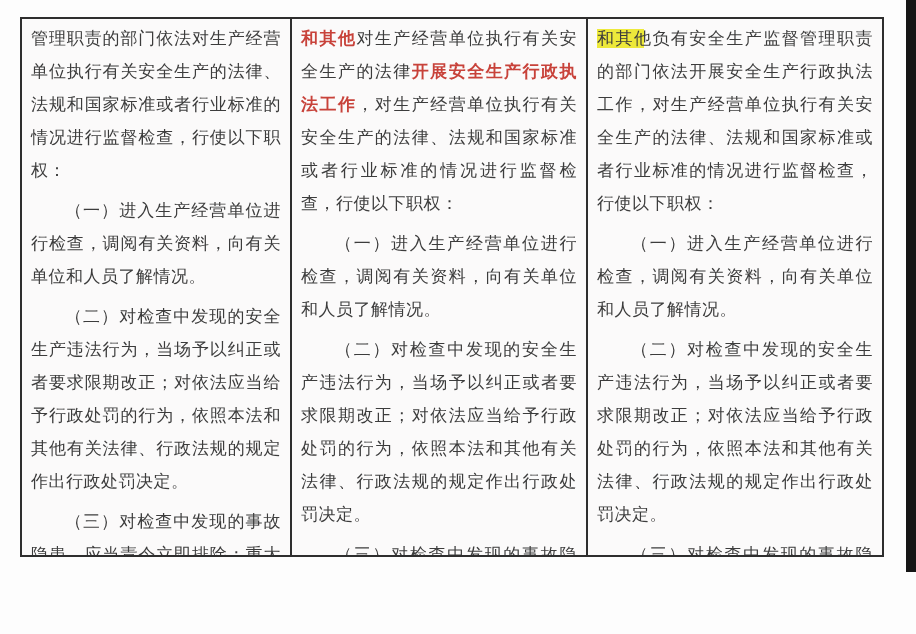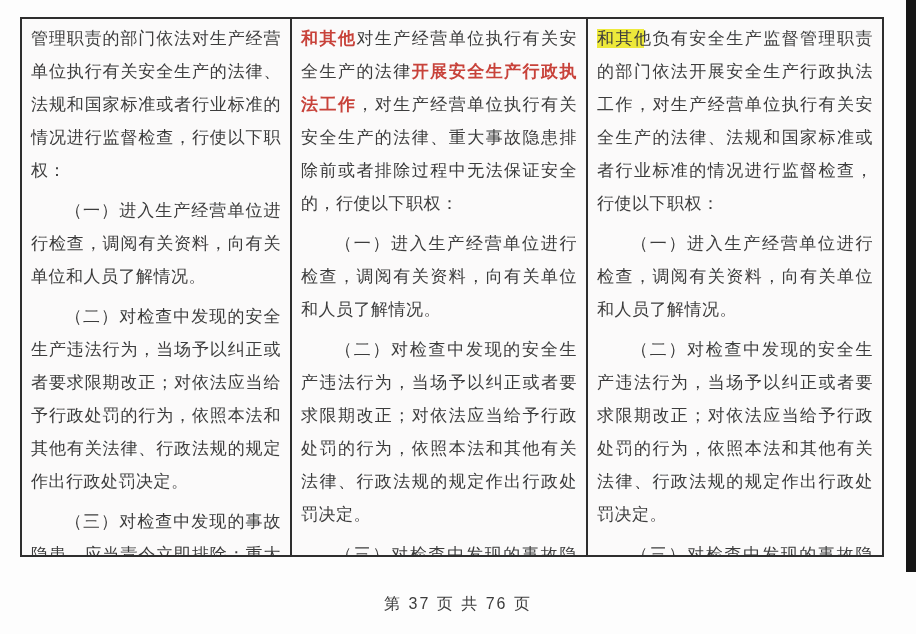--- a/index.html
+++ b/index.html
@@ -67,32 +67,31 @@
   <div class="doc-table">
 
     <div class="col col-1">
       <p class="para"><span>管理职责的部门依法对生产经营单位执行有关安全生产的法律、法规和国家标准或者行业标准的情况进行监督检查，行使以下职权：</span></p>
       <p class="para indent"><span>（一）进入生产经营单位进行检查，调阅有关资料，向有关单位和人员了解情况。</span></p>
       <p class="para indent"><span>（二）对检查中发现的安全生产违法行为，当场予以纠正或者要求限期改正；对依法应当给予行政处罚的行为，依照本法和其他有关法律、行政法规的规定作出行政处罚决定。</span></p>
       <p class="para indent"><span>（三）对检查中发现的事故隐患，应当责令立即排除；重大事故隐患排除前或者排除过程中无法保证安全的，应当责令从危险区域内撤出</span></p>
     </div>
 
     <div class="col col-2">
-      <p class="para"><span class="seg-red">和其他</span><span>对生产经营单位执行有关安全生产的法律</span><span class="seg-red">开展安全生产行政执法工作</span><span>，对生产经营单位执行有关安全生产的法律、重大事故隐患排除前或者排除过程中无法保证安全的，行使以下职权：</span></p>
+      <p class="para"><span class="seg-red">和其他</span><span>对生产经营单位执行有关安全生产的法律</span><span class="seg-red">开展安全生产行政执法工作</span><span>，对生产经营单位执行有关安全生产的法律、法规和国家标准或者行业标准的情况进行监督检查，行使以下职权：</span></p>
       <p class="para indent"><span>（一）进入生产经营单位进行检查，调阅有关资料，向有关单位和人员了解情况。</span></p>
       <p class="para indent"><span>（二）对检查中发现的安全生产违法行为，当场予以纠正或者要求限期改正；对依法应当给予行政处罚的行为，依照本法和其他有关法律、行政法规的规定作出行政处罚决定。</span></p>
       <p class="para indent"><span>（三）对检查中发现的事故隐患，应当责令立即排除；重大事故隐患排除前或者排除过程中无法保证安全的，应当责令</span></p>
     </div>
 
     <div class="col col-3">
       <p class="para"><span class="seg-hl">和其他</span><span>负有安全生产监督管理职责的部门依法开展安全生产行政执法工作，对生产经营单位执行有关安全生产的法律、法规和国家标准或者行业标准的情况进行监督检查，行使以下职权：</span></p>
       <p class="para indent"><span>（一）进入生产经营单位进行检查，调阅有关资料，向有关单位和人员了解情况。</span></p>
       <p class="para indent"><span>（二）对检查中发现的安全生产违法行为，当场予以纠正或者要求限期改正；对依法应当给予行政处罚的行为，依照本法和其他有关法律、行政法规的规定作出行政处罚决定。</span></p>
       <p class="para indent"><span>（三）对检查中发现的事故隐患，应当责令立即排除；重大事故隐患排除前或者排除过程中无法保证安全的，应当责令</span></p>
     </div>
 
   </div>
 
-  <div class="footer">第 37 页 共 76 页</div>
 
   <div class="right-edge-bar"></div>
 
 </div>
 
 </body></html>

